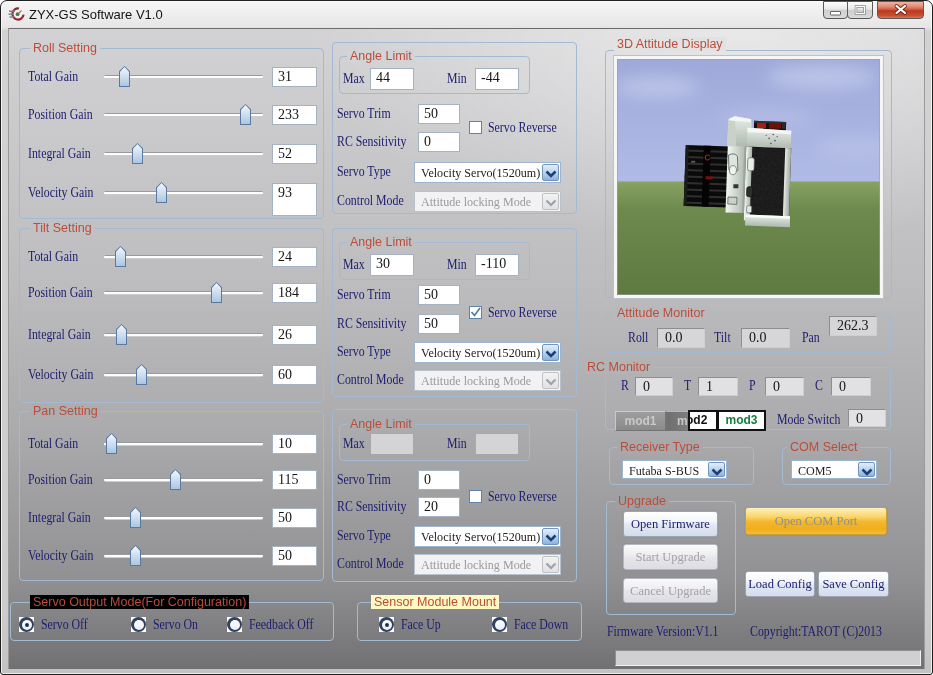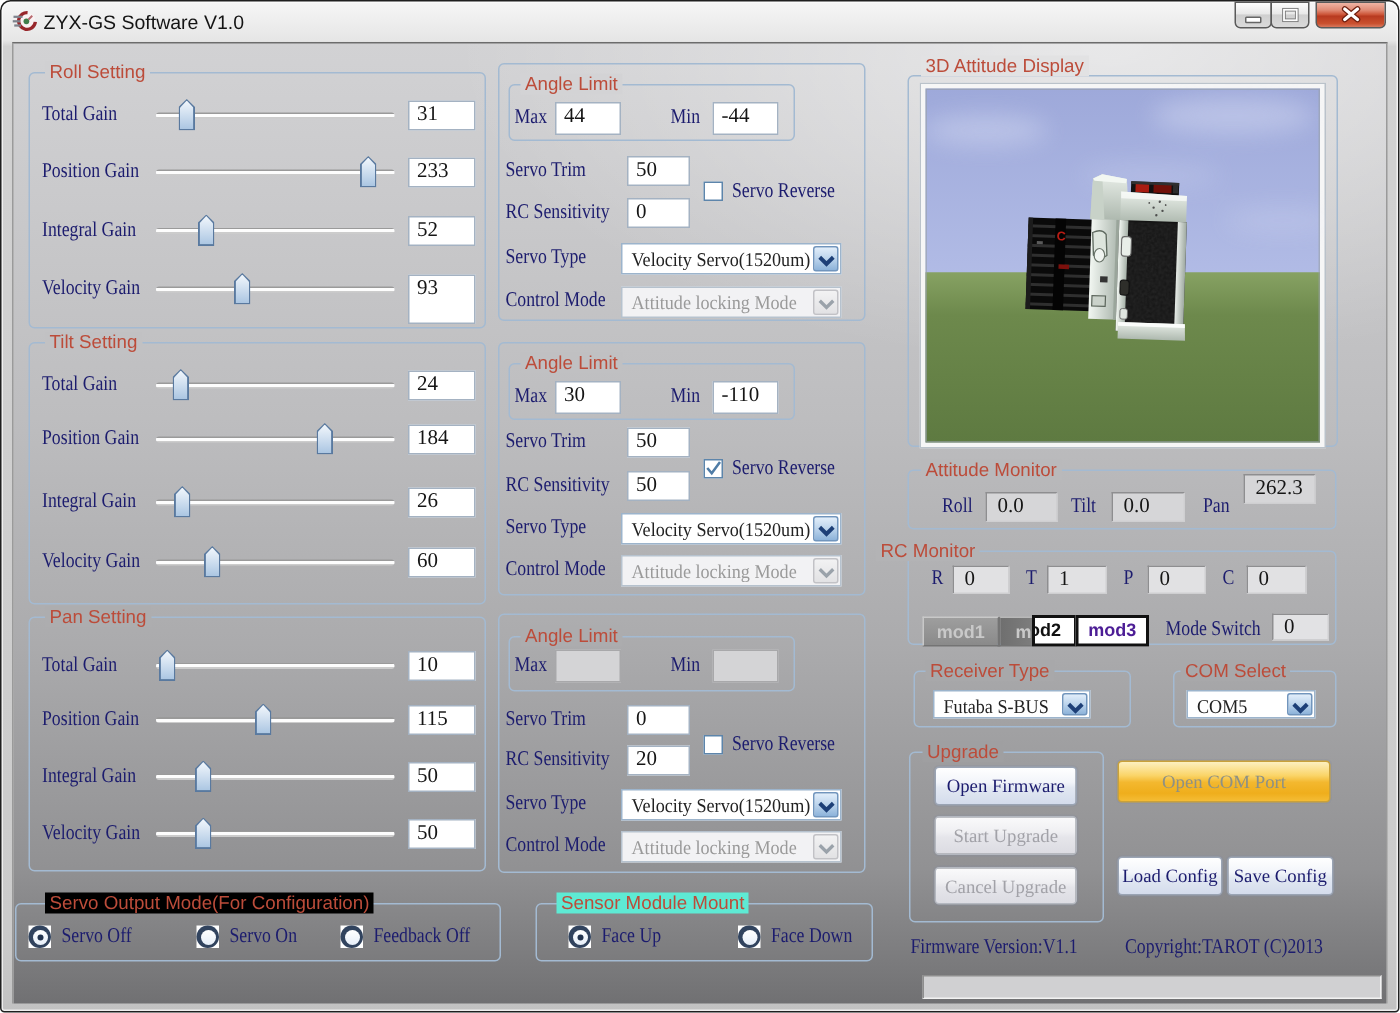--- a/index.html
+++ b/index.html
@@ -107,21 +107,21 @@
 <div class="grp" style="left:609px;top:447px;width:145px;height:38px"></div>
 <div class="gt" style="left:617px;top:440px;background:#a8a8aa">Receiver Type</div>
 <div class="grp" style="left:782px;top:447px;width:109px;height:38px"></div>
 <div class="gt" style="left:787px;top:440px;background:#a8a8aa">COM Select</div>
 <div class="grp" style="left:606px;top:501px;width:130px;height:114px"></div>
 <div class="gt" style="left:615px;top:494px;background:#9f9fa1">Upgrade</div>
 
 <div class="grp" style="left:10px;top:602px;width:324px;height:39px"></div>
 <div class="gt" style="left:30px;top:595px;background:#000000">Servo Output Mode(For Configuration)</div>
 <div class="grp" style="left:357px;top:602px;width:225px;height:39px"></div>
-<div class="gt" style="left:371px;top:595px;background:#5eead4">Sensor Module Mount</div>
+<div class="gt" style="left:371px;top:595px;background:#fef9c3">Sensor Module Mount</div>
 
 <div class="sunk"></div>
 
 <div class="lbl" style="left:28px;top:69px">Total Gain</div>
 <div class="track" style="left:104px;top:75px"></div>
 <div class="thumb" style="left:119px;top:66px">
       <div class="o"></div>
       <div class="i"></div>
     </div>
 <div class="vbox" style="left:272px;top:67px;width:45px;height:20px">31</div>
@@ -308,21 +308,21 @@
 <div class="gbox" style="left:698px;top:377px;width:40px;height:19px;background:#e1e1e3">1</div>
 <div class="lbl" style="left:749px;top:378px">P</div>
 <div class="gbox" style="left:765px;top:377px;width:39px;height:19px;background:#e1e1e3">0</div>
 <div class="lbl" style="left:815px;top:378px">C</div>
 <div class="gbox" style="left:831px;top:377px;width:40px;height:19px;background:#e1e1e3">0</div>
 <div class="modb" style="left:615px;top:411px;width:51px;height:20px;background:linear-gradient(#9e9e9e,#8a8a8a);border:1px solid #747474;border-left-color:#c8c8c8;border-top-color:#c8c8c8;color:#c9c9c9;line-height:19px">mod1</div>
 <div class="modb" style="left:666px;top:411px;width:51px;height:20px;background:linear-gradient(to right,#6f6f6f,#8f8f8f);border:1px solid #747474;border-top-color:#b8b8b8;color:#c9c9c9;line-height:19px;text-align:left"><span style="padding-left:10px">m</span></div>
 <div class="modb" style="left:688px;top:410px;width:30px;height:21px;background:#fff;border:2px solid #111;color:#111;line-height:17px;overflow:hidden">
       <span style="position:absolute;left:-4px;top:0">od2</span>
     </div>
-<div class="modb" style="left:717px;top:410px;width:49px;height:21px;background:#fff;border:2px solid #111;color:#4c1d95;line-height:17px">mod3</div>
+<div class="modb" style="left:717px;top:410px;width:49px;height:21px;background:#fff;border:2px solid #111;color:#15803d;line-height:17px">mod3</div>
 <div class="lbl" style="left:777px;top:412px">Mode Switch</div>
 <div class="gbox" style="left:848px;top:409px;width:38px;height:18px;background:#e2e2e4">0</div>
 <div class="combo" style="left:622px;top:460px;width:105px;height:19px">
       <div class="tx" style="font-size:13px">Futaba S-BUS</div>
       <div class="bt">
         <svg class="chv" width="12" height="9" viewBox="0 0 12 9">
           <path d="M1.5 1.5 L6 6 L10.5 1.5" fill="none" stroke="#1d3f77" stroke-width="2.6"></path>
         </svg>
       </div>
     </div>

